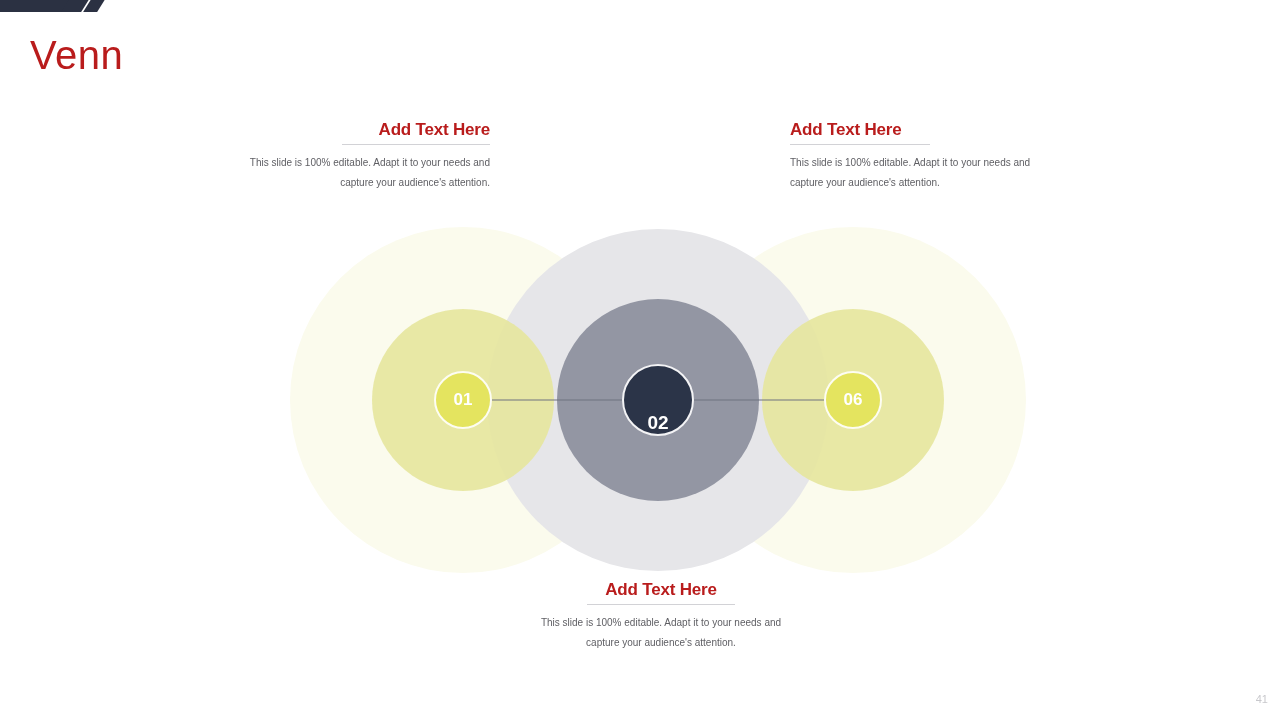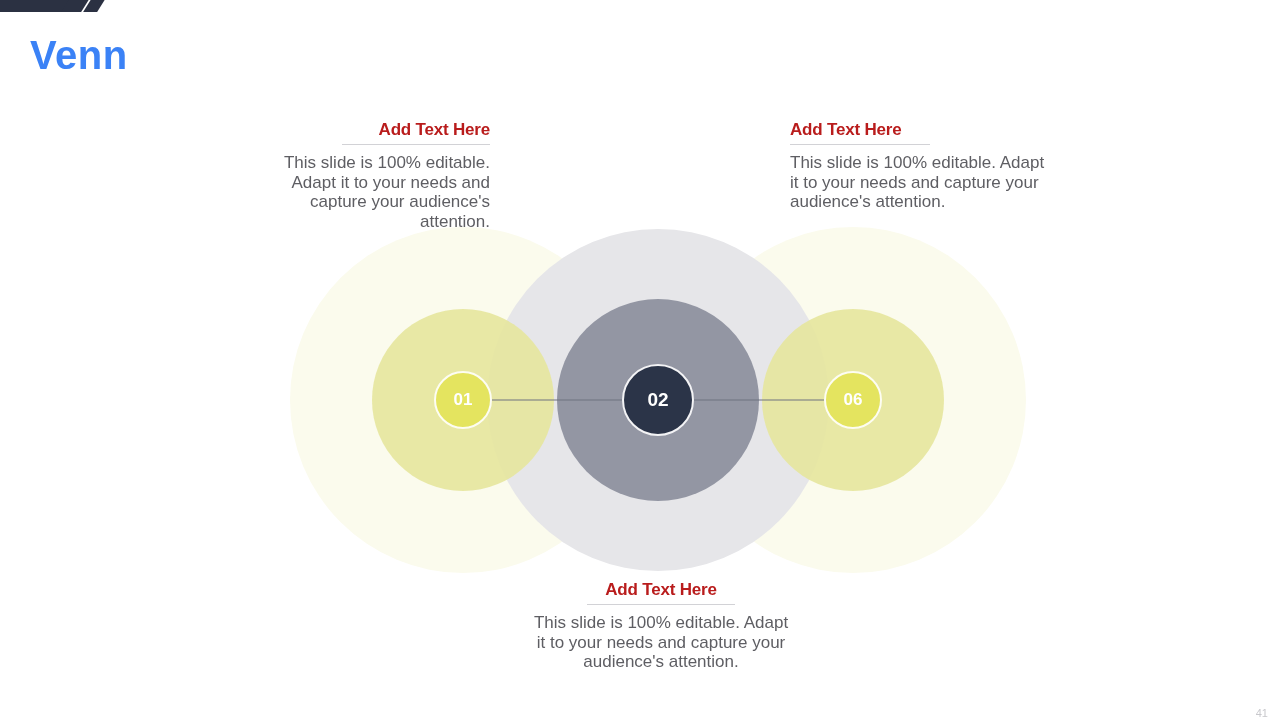--- a/index.html
+++ b/index.html
@@ -51,22 +51,22 @@
     background: #2b3142;
     transform: skewX(-32deg);
   }
 
   
   .slide-title {
     position: absolute;
     top: 33px;
     left: 30px;
     font-size: 40px;
-    font-weight: 700;
-    color: #3b82f6;
+    font-weight: 400;
+    color: #b91c1c;
     letter-spacing: 0.5px;
     line-height: 1.1;
   }
 
   
   .venn-stage {
     position: absolute;
     left: 0;
     top: 12px;
     width: 1032px;
@@ -152,21 +152,21 @@
     letter-spacing: -0.2px;
     padding-bottom: 4px;
     display: inline-block;
   }
   .head-rule {
     height: 1px;
     background: #d2d2d6;
     margin-bottom: 8px;
   }
   .txt-body {
-    font-size: 17px;
+    font-size: 10px;
     line-height: 19.5px;
     color: #5e5e63;
   }
 
   .block-left {
     left: 236px;
     top: 120px;
     width: 254px;
     text-align: right;
   }
@@ -190,21 +190,21 @@
     margin-right: auto;
   }
   .rule-left  { width: 148px; }
   .rule-right { width: 140px; }
   .rule-bot   { width: 148px; }
 
   
   .page-no {
     position: absolute;
     right: 12px;
-    bottom: 1px;
+    bottom: 15px;
     font-size: 11px;
     color: #c8c8cc;
   }
 </style>
 </head>
 <body>
 
 <div class="deco">
   <div class="deco-bar"></div>
   <div class="deco-chev"></div>
@@ -222,21 +222,21 @@
   <div class="circ mid-left" style="left:463px; top:388px;"></div>
   <div class="circ mid-right" style="left:853px; top:388px;"></div>
   <div class="circ mid-center" style="left:658px; top:388px;"></div>
 
   <div class="connector" style="left:490px; top:388px; width:134px;"></div>
   <div class="connector" style="left:692px; top:388px; width:134px;"></div>
 
   <div class="badge badge-yellow" style="left:463px; top:388px;">
     <span>01</span>
   </div>
-  <div class="badge badge-navy" style="left:658px; top:388px;">
+  <div class="badge badge-navy" style="left:658px; top:388px;align-items:flex-end;">
     <span>02</span>
   </div>
   <div class="badge badge-yellow" style="left:853px; top:388px;">
     <span>06</span>
   </div>
 </div>
 
 <div class="txt-block block-left">
   <div class="txt-head">Add Text Here</div>
   <div class="head-rule rule-left"></div>

